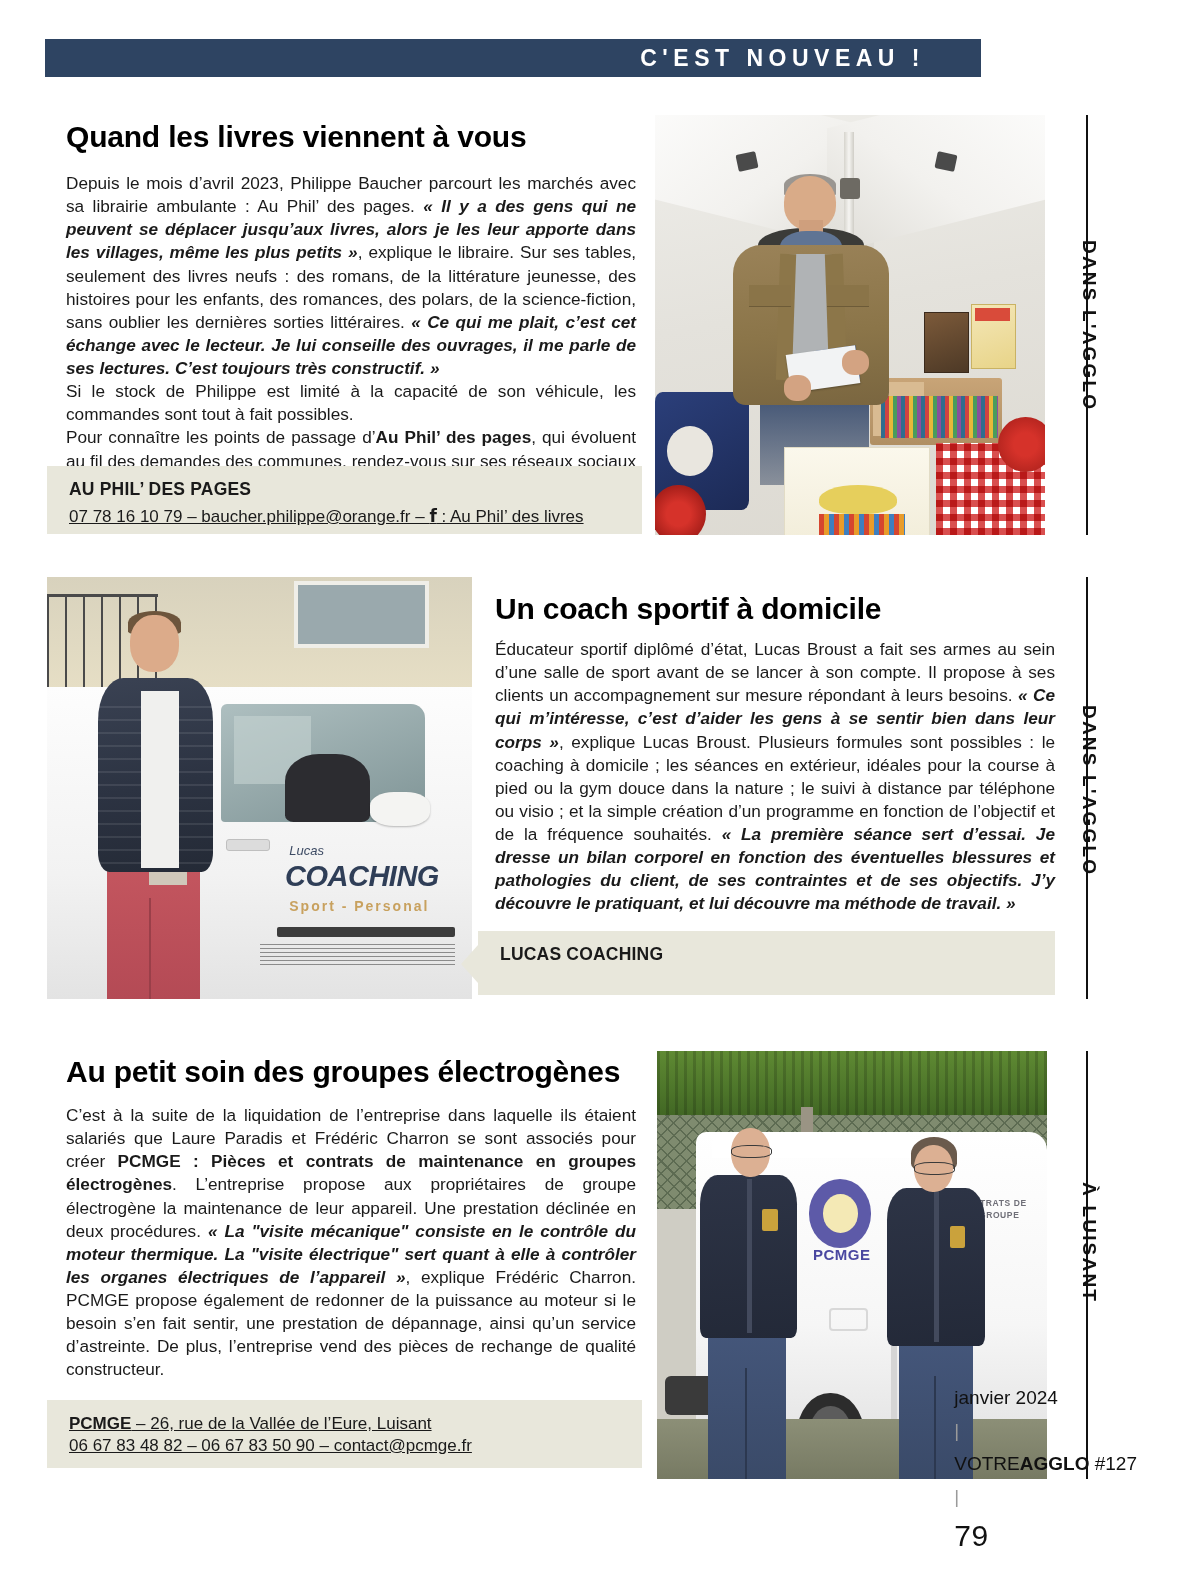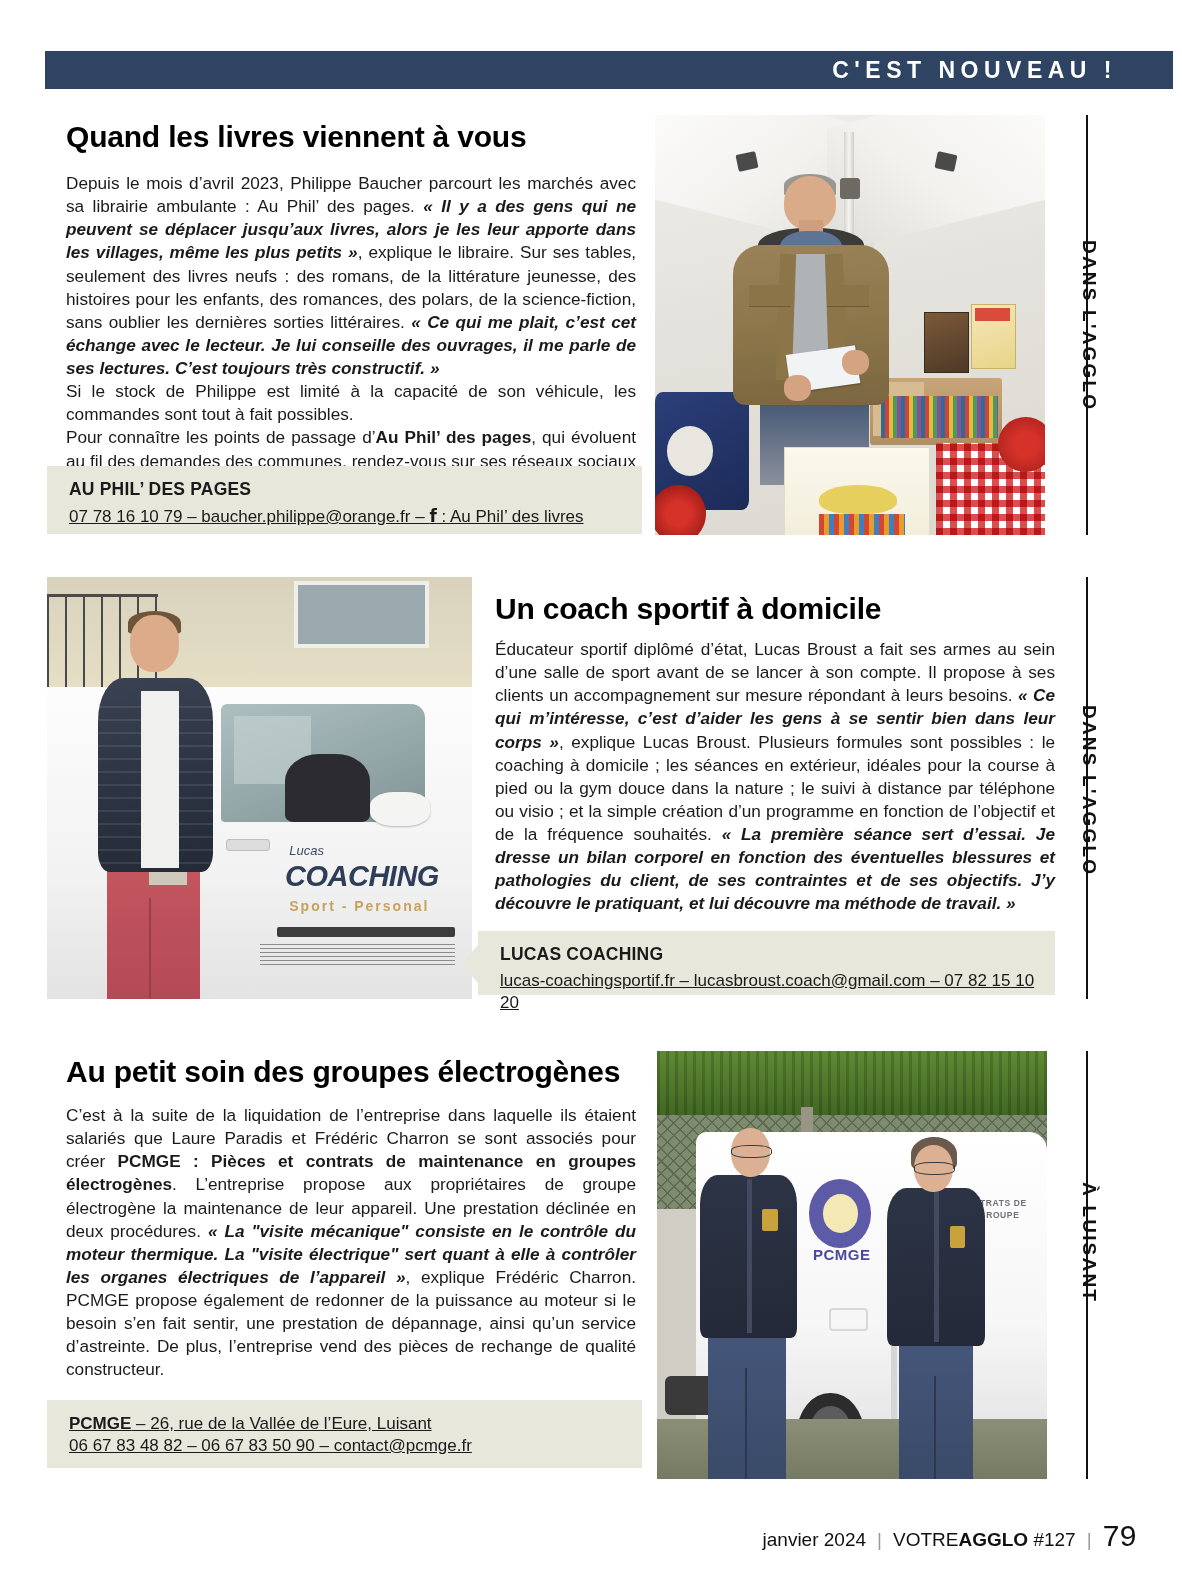--- a/index.html
+++ b/index.html
@@ -13,25 +13,24 @@
     position: relative;
     font-family: "Liberation Sans", sans-serif;
     color: #1a1a1a;
     overflow: hidden;
   }
 
   
   .banner {
     position: absolute;
     left: 45px;
-    top: 51px;
-    width: 1092px;
+    top: 39px;
+    width: 936px;
     height: 38px;
     background: #2e4462;
-    padding-left: 36px;
   }
   .banner-title {
     position: absolute;
     right: 56px;
     top: 50%;
     transform: translateY(-50%);
     color: #ffffff;
     font-size: 23px;
     font-weight: bold;
     letter-spacing: 5.5px;
@@ -225,20 +224,21 @@
   .footer {
     position: absolute;
     right: 45px;
     bottom: 42px;
     display: flex;
     align-items: baseline;
     gap: 11px;
     font-size: 19px;
     color: #111111;
     white-space: nowrap;
+    flex-direction: column;
   }
   .footer .sep { color: #9a9a9a; font-weight: 300; }
   .footer .pagenum { font-size: 30px; letter-spacing: 0.5px; }
   .footer .brand b { font-weight: bold; }
 </style>
 </head>
 <body>
 
 <div class="banner">
   <div class="banner-title">C'EST NOUVEAU !</div>
@@ -328,21 +328,20 @@
     <div class="ph-layer p2-head"></div>
   </div>
 
   <h1 class="headline" style="position:absolute; left:495px; top:592px; width:560px;">Un coach sportif à domicile</h1>
 
   <div class="body-text" style="position:absolute; left:495px; top:638px; width:560px;">Éducateur sportif diplômé d’état, Lucas Broust a fait ses armes au sein d’une salle de sport avant de se lancer à son compte. Il propose à ses clients un accompagnement sur mesure répondant à leurs besoins. <i>« Ce qui m’intéresse, c’est d’aider les gens à se sentir bien dans leur corps »</i>, explique Lucas Broust. Plusieurs formules sont possibles : le coaching à domicile ; les séances en extérieur, idéales pour la course à pied ou la gym douce dans la nature ; le suivi à distance par téléphone ou visio ; et la simple création d’un programme en fonction de l’objectif et de la fréquence souhaités. <i>« La première séance sert d’essai. Je dresse un bilan corporel en fonction des éventuelles blessures et pathologies du client, de ses contraintes et de ses objectifs. J’y découvre le pratiquant, et lui découvre ma méthode de travail. »</i></div>
 
   <div class="contact-box" style="left:478px; top:931px; width:577px; height:64px;">
     <div class="arrow-notch" style="left:-17px; top:14px;"></div>
     <p class="contact-name">LUCAS COACHING</p>
-    <p class="contact-detail">lucas-coachingsportif.fr – lucasbroust.coach@gmail.com – 07 82 15 10 20</p>
   </div>
 
   <div class="side-rule" style="left:1086px; top:577px; height:422px;"></div>
   <div class="side-label" style="left:1100px; top:705px;">DANS L'AGGLO</div>
 </div>
 
 <div>
 
   <div class="photo" style="left:657px; top:1051px; width:390px; height:428px;">
     <div class="ph-layer p3-bg"></div>

